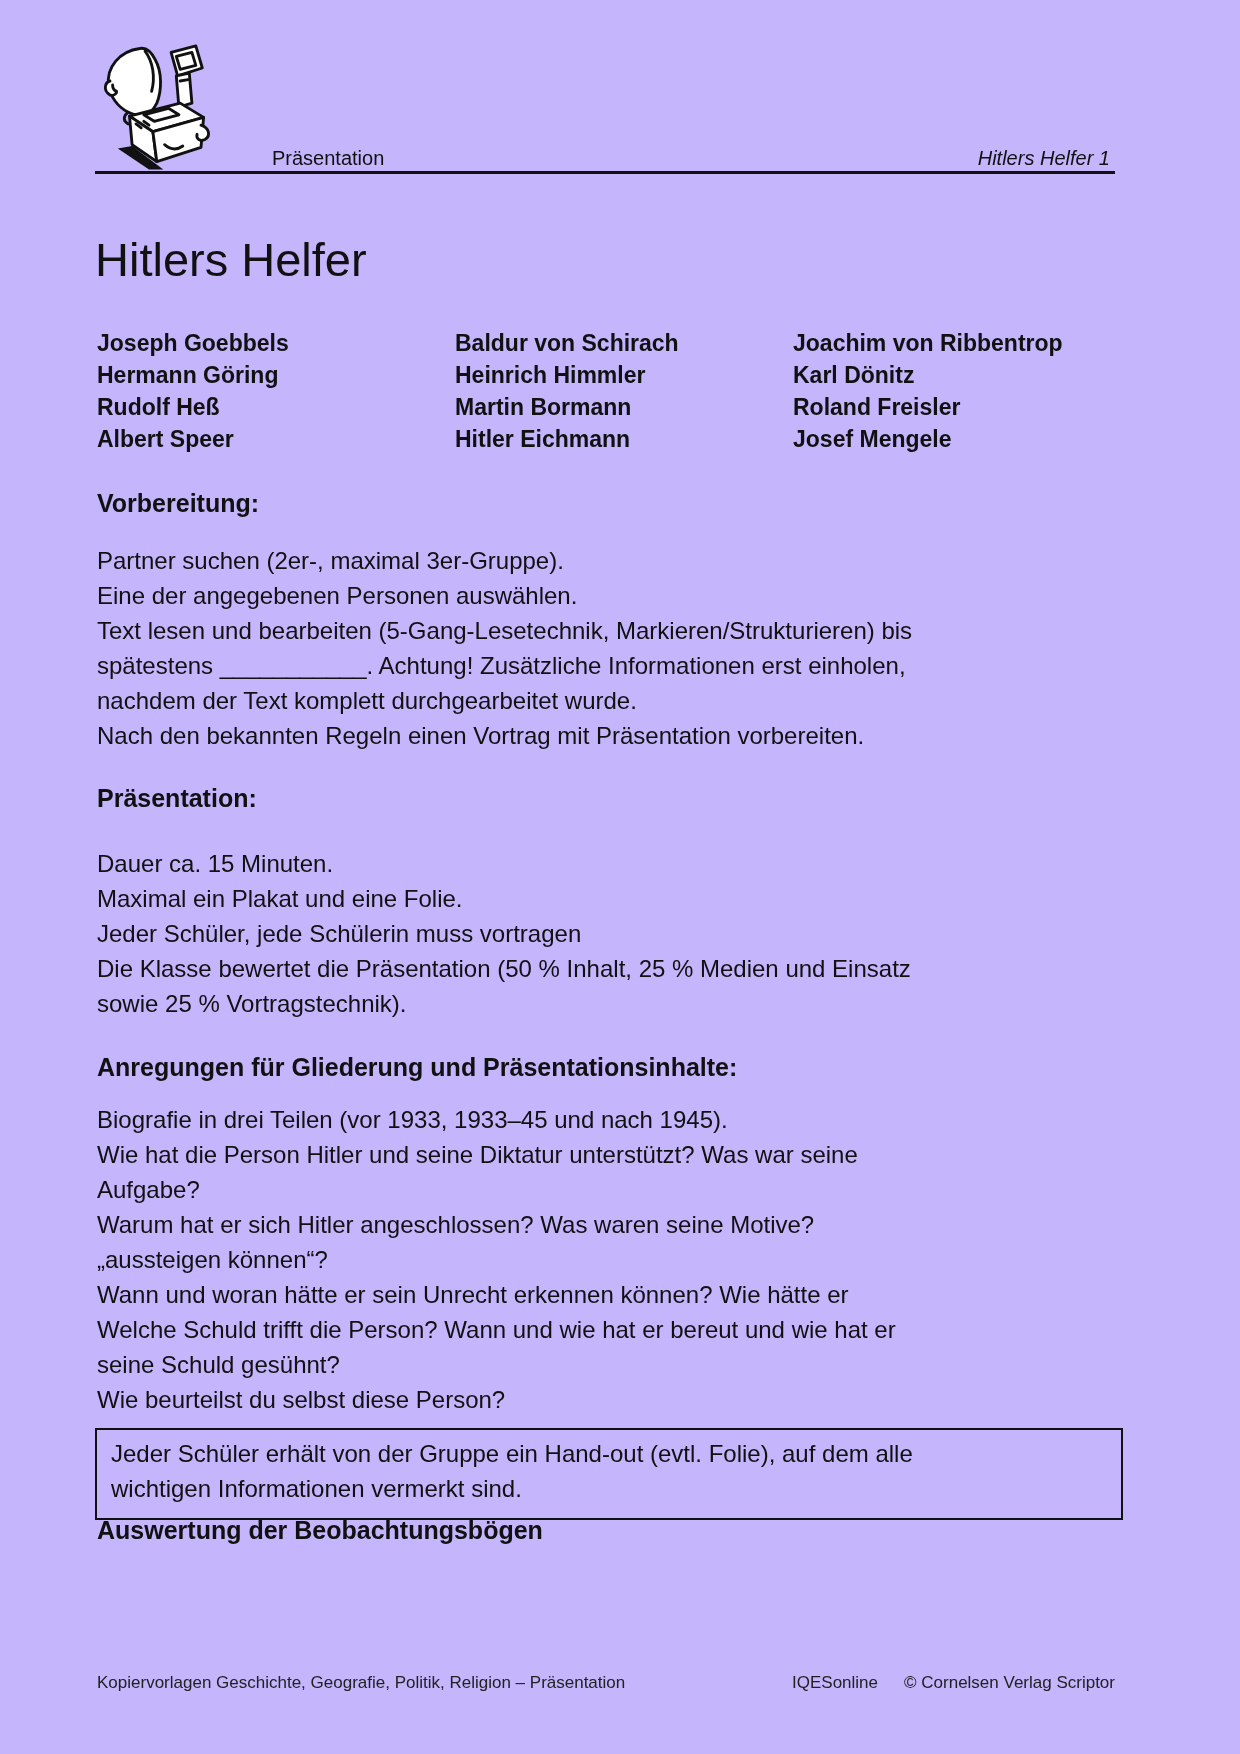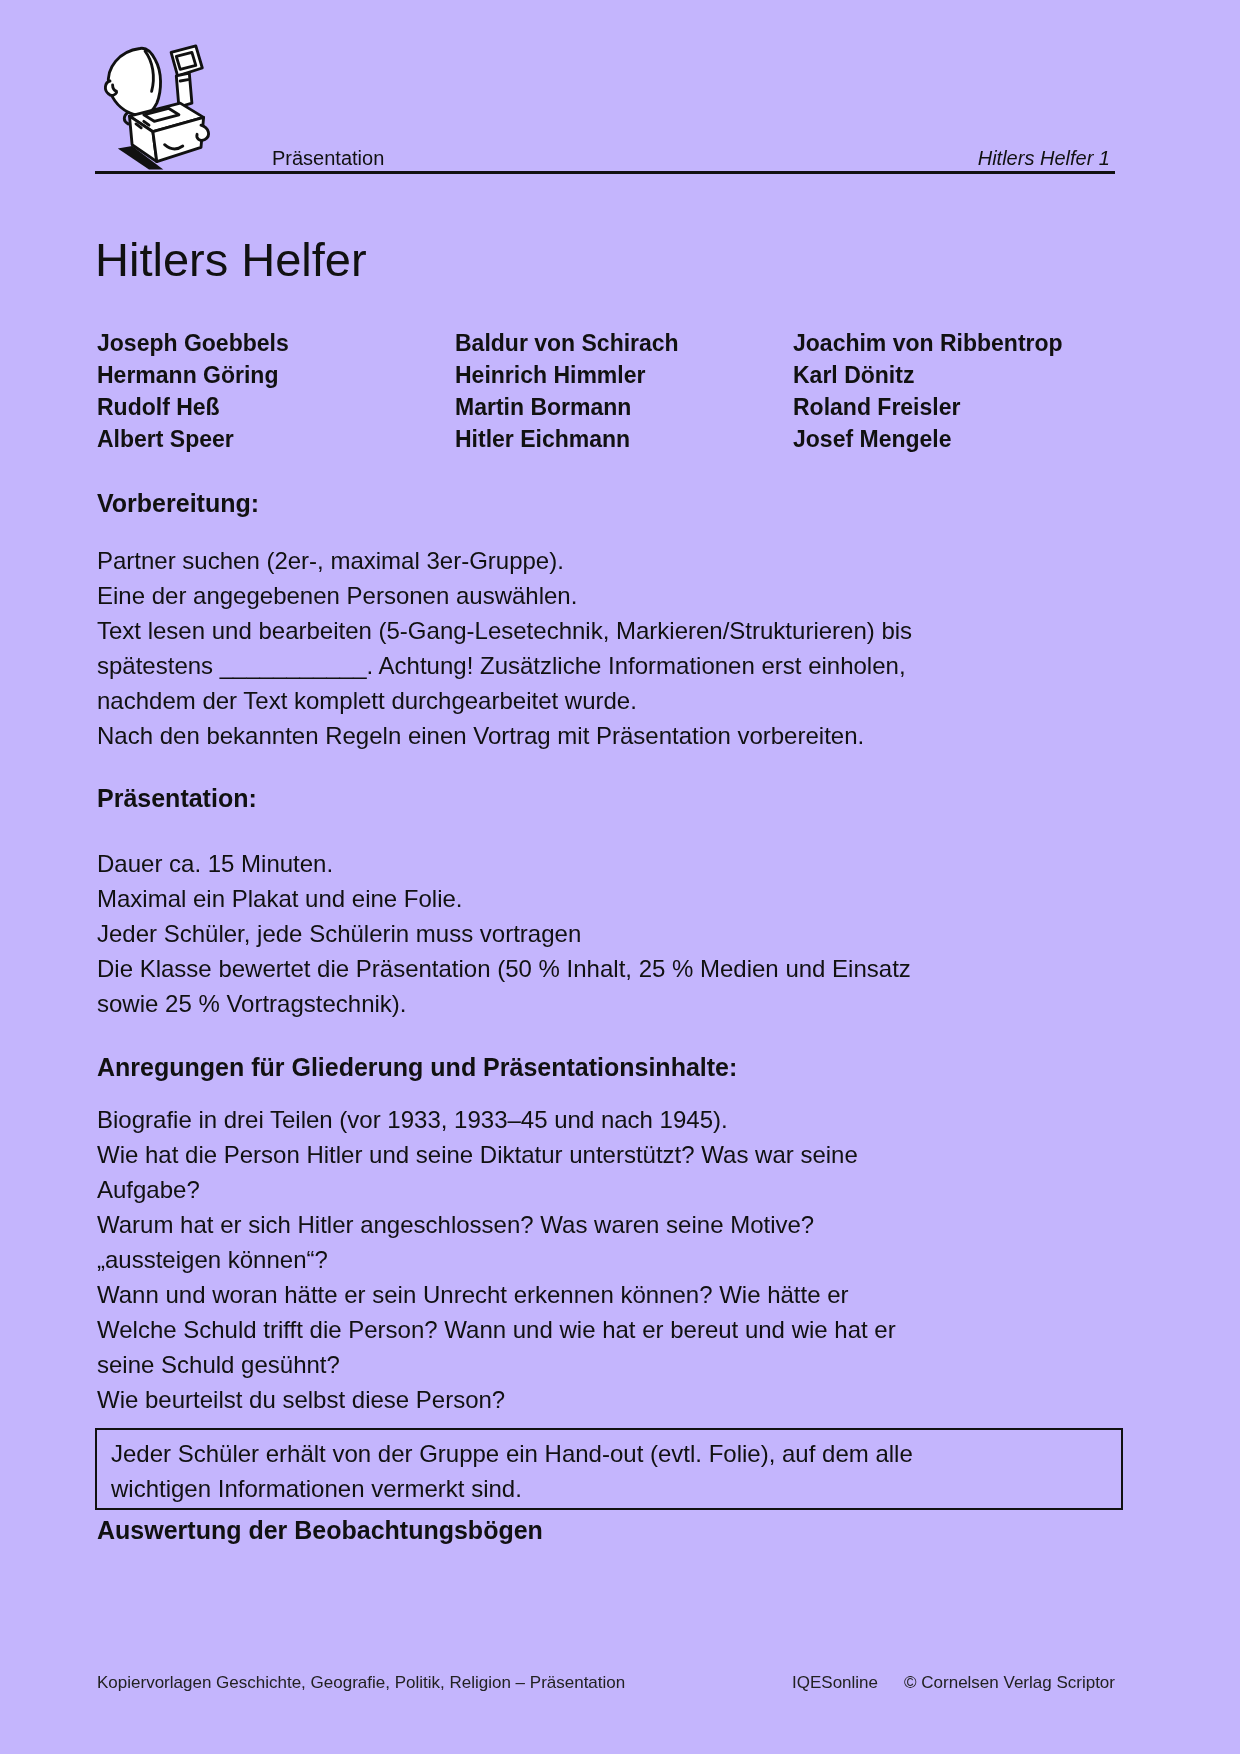--- a/index.html
+++ b/index.html
@@ -34,21 +34,21 @@
   .h1pos { top: 488px; }
   .b1pos { top: 543px; }
   .h2pos { top: 783px; }
   .b2pos { top: 838px; margin-top: 8px; }
   .h3pos { top: 1052px; }
   .b3pos { top: 1102px; }
   
   .box {
     left: 95px; top: 1428px; width: 1028px;
     border: 2px solid #111;
-    padding: 6px 14px 2px 14px;
+    padding: 6px 14px 12px 14px;
     font-size: 24px; line-height: 35px;
   }
   .closing { top: 1515px; }
   
   .footer {
     left: 97px; top: 1672px; width: 1018px;
     display: flex; justify-content: space-between; align-items: baseline;
     font-size: 17px; line-height: 22px; color: #222; gap: 9px;
   }
   .footer .right { white-space: nowrap; }

